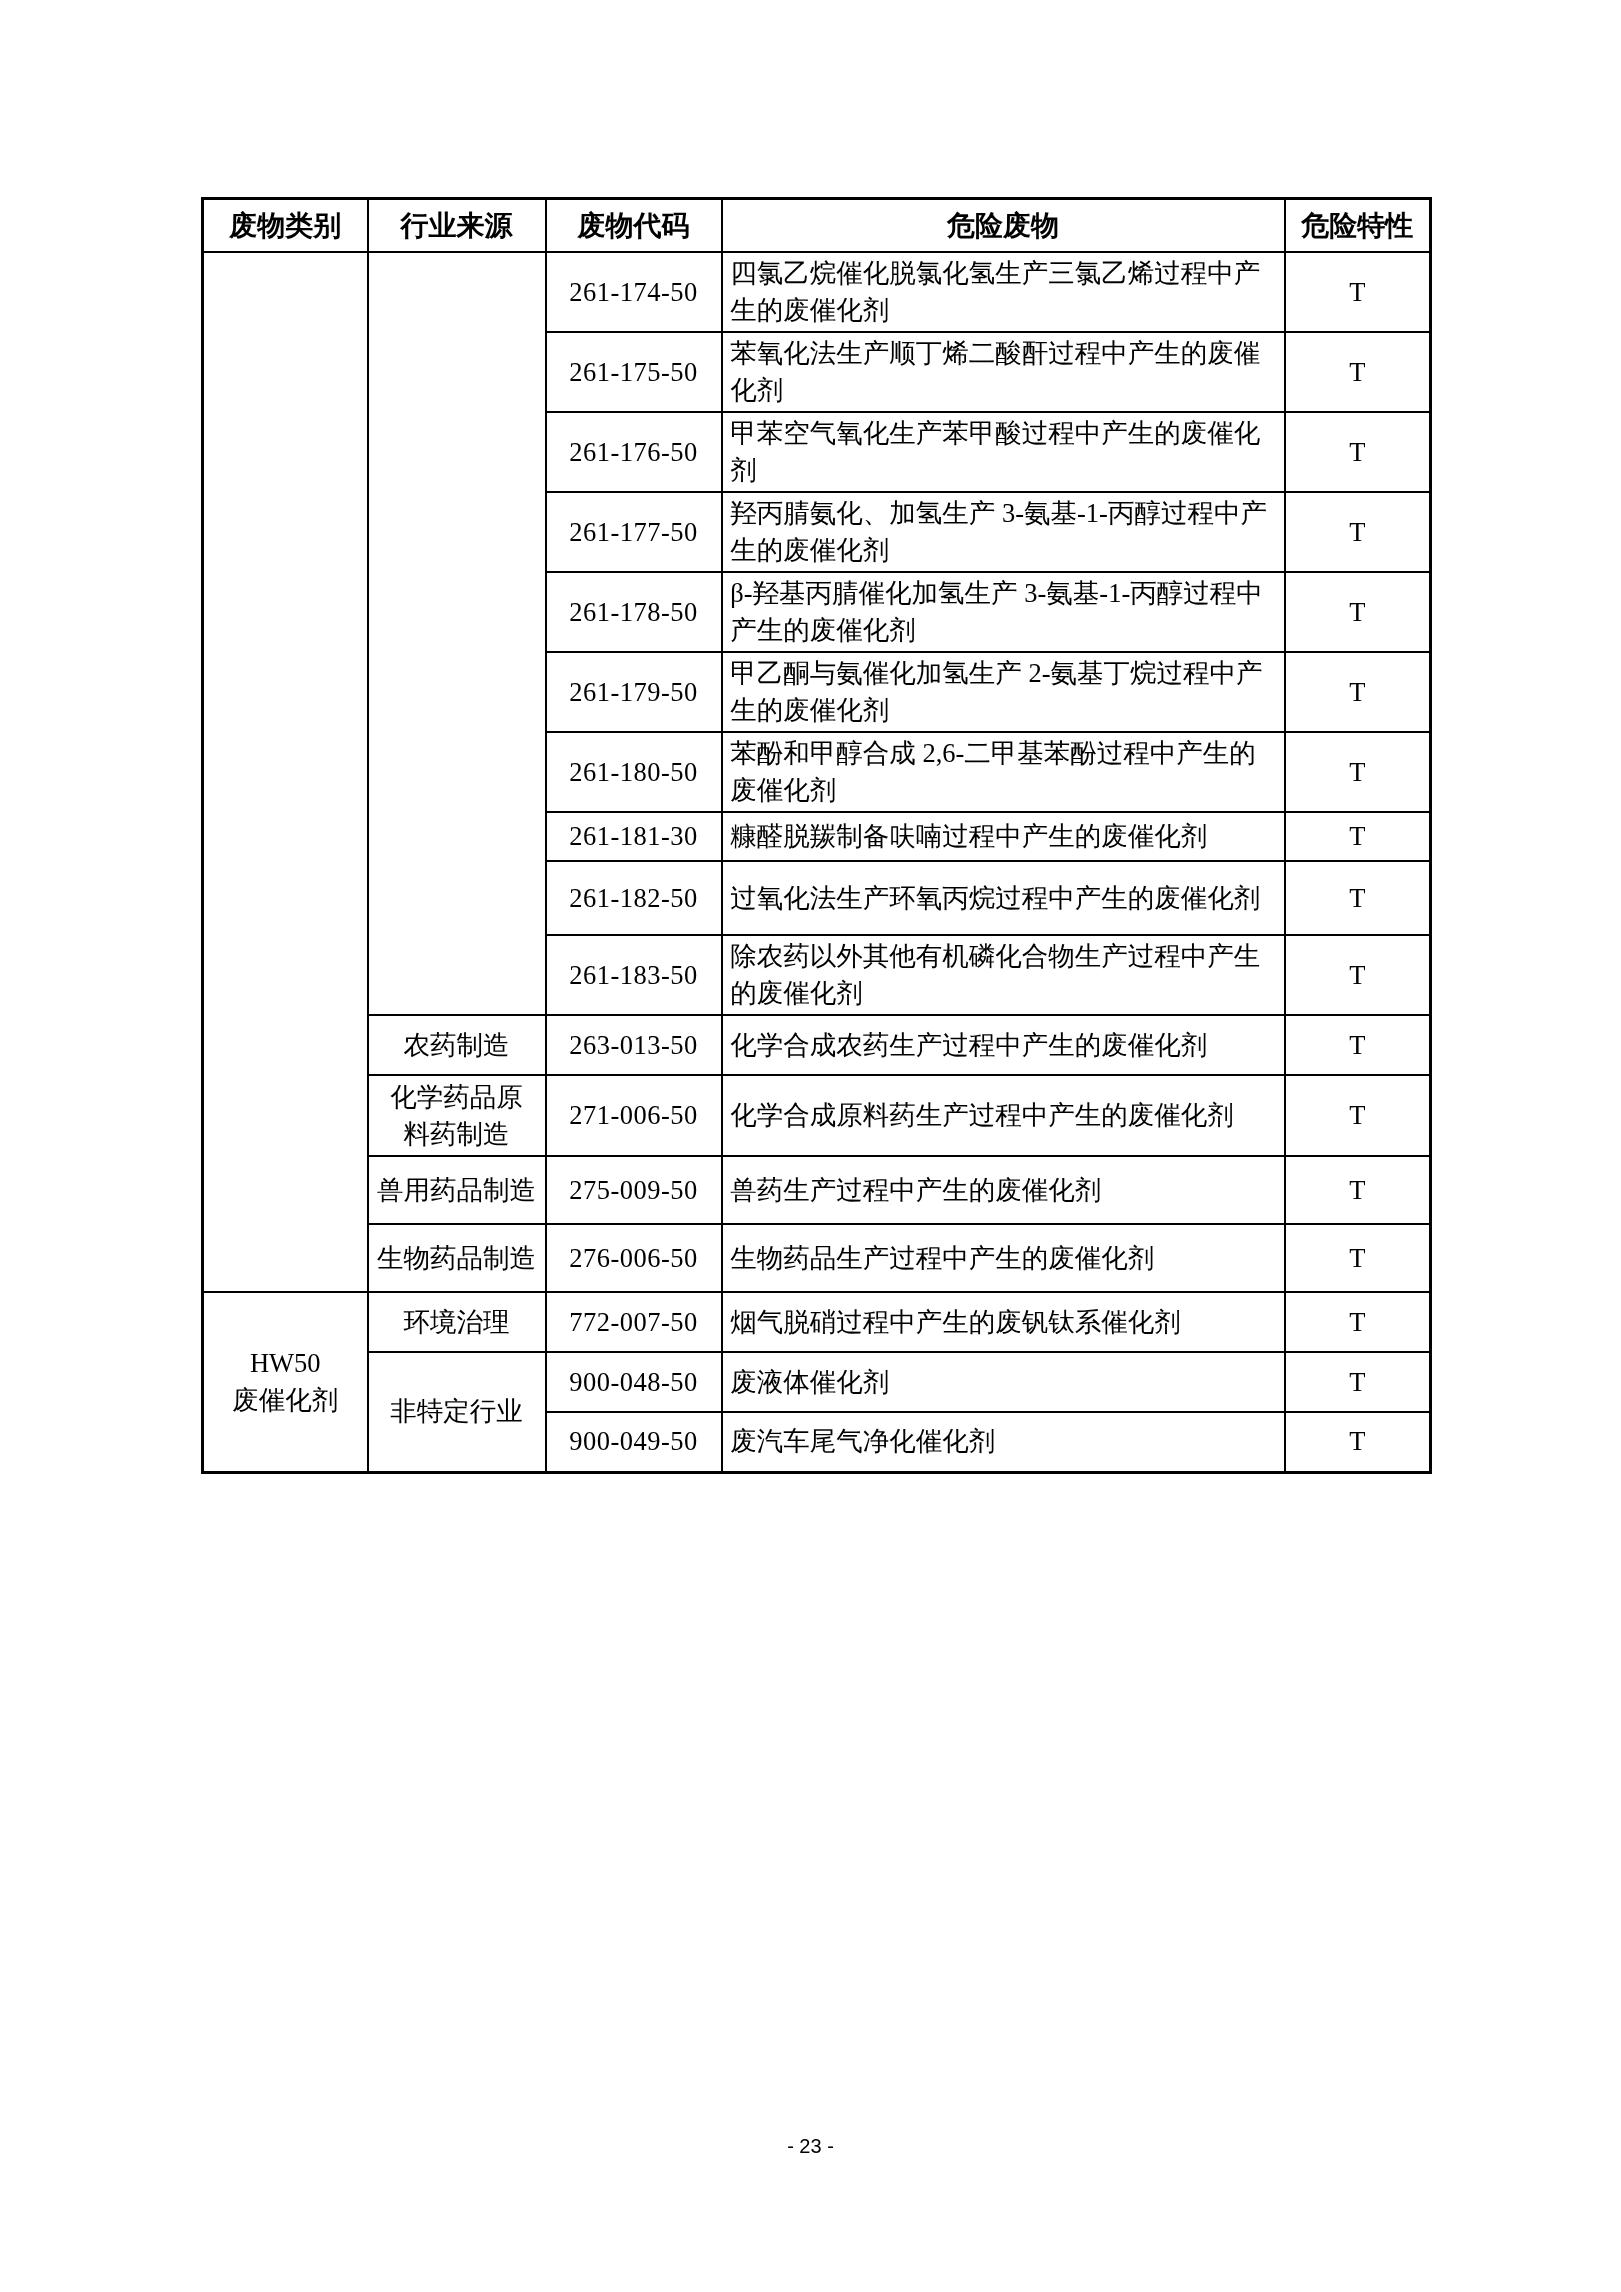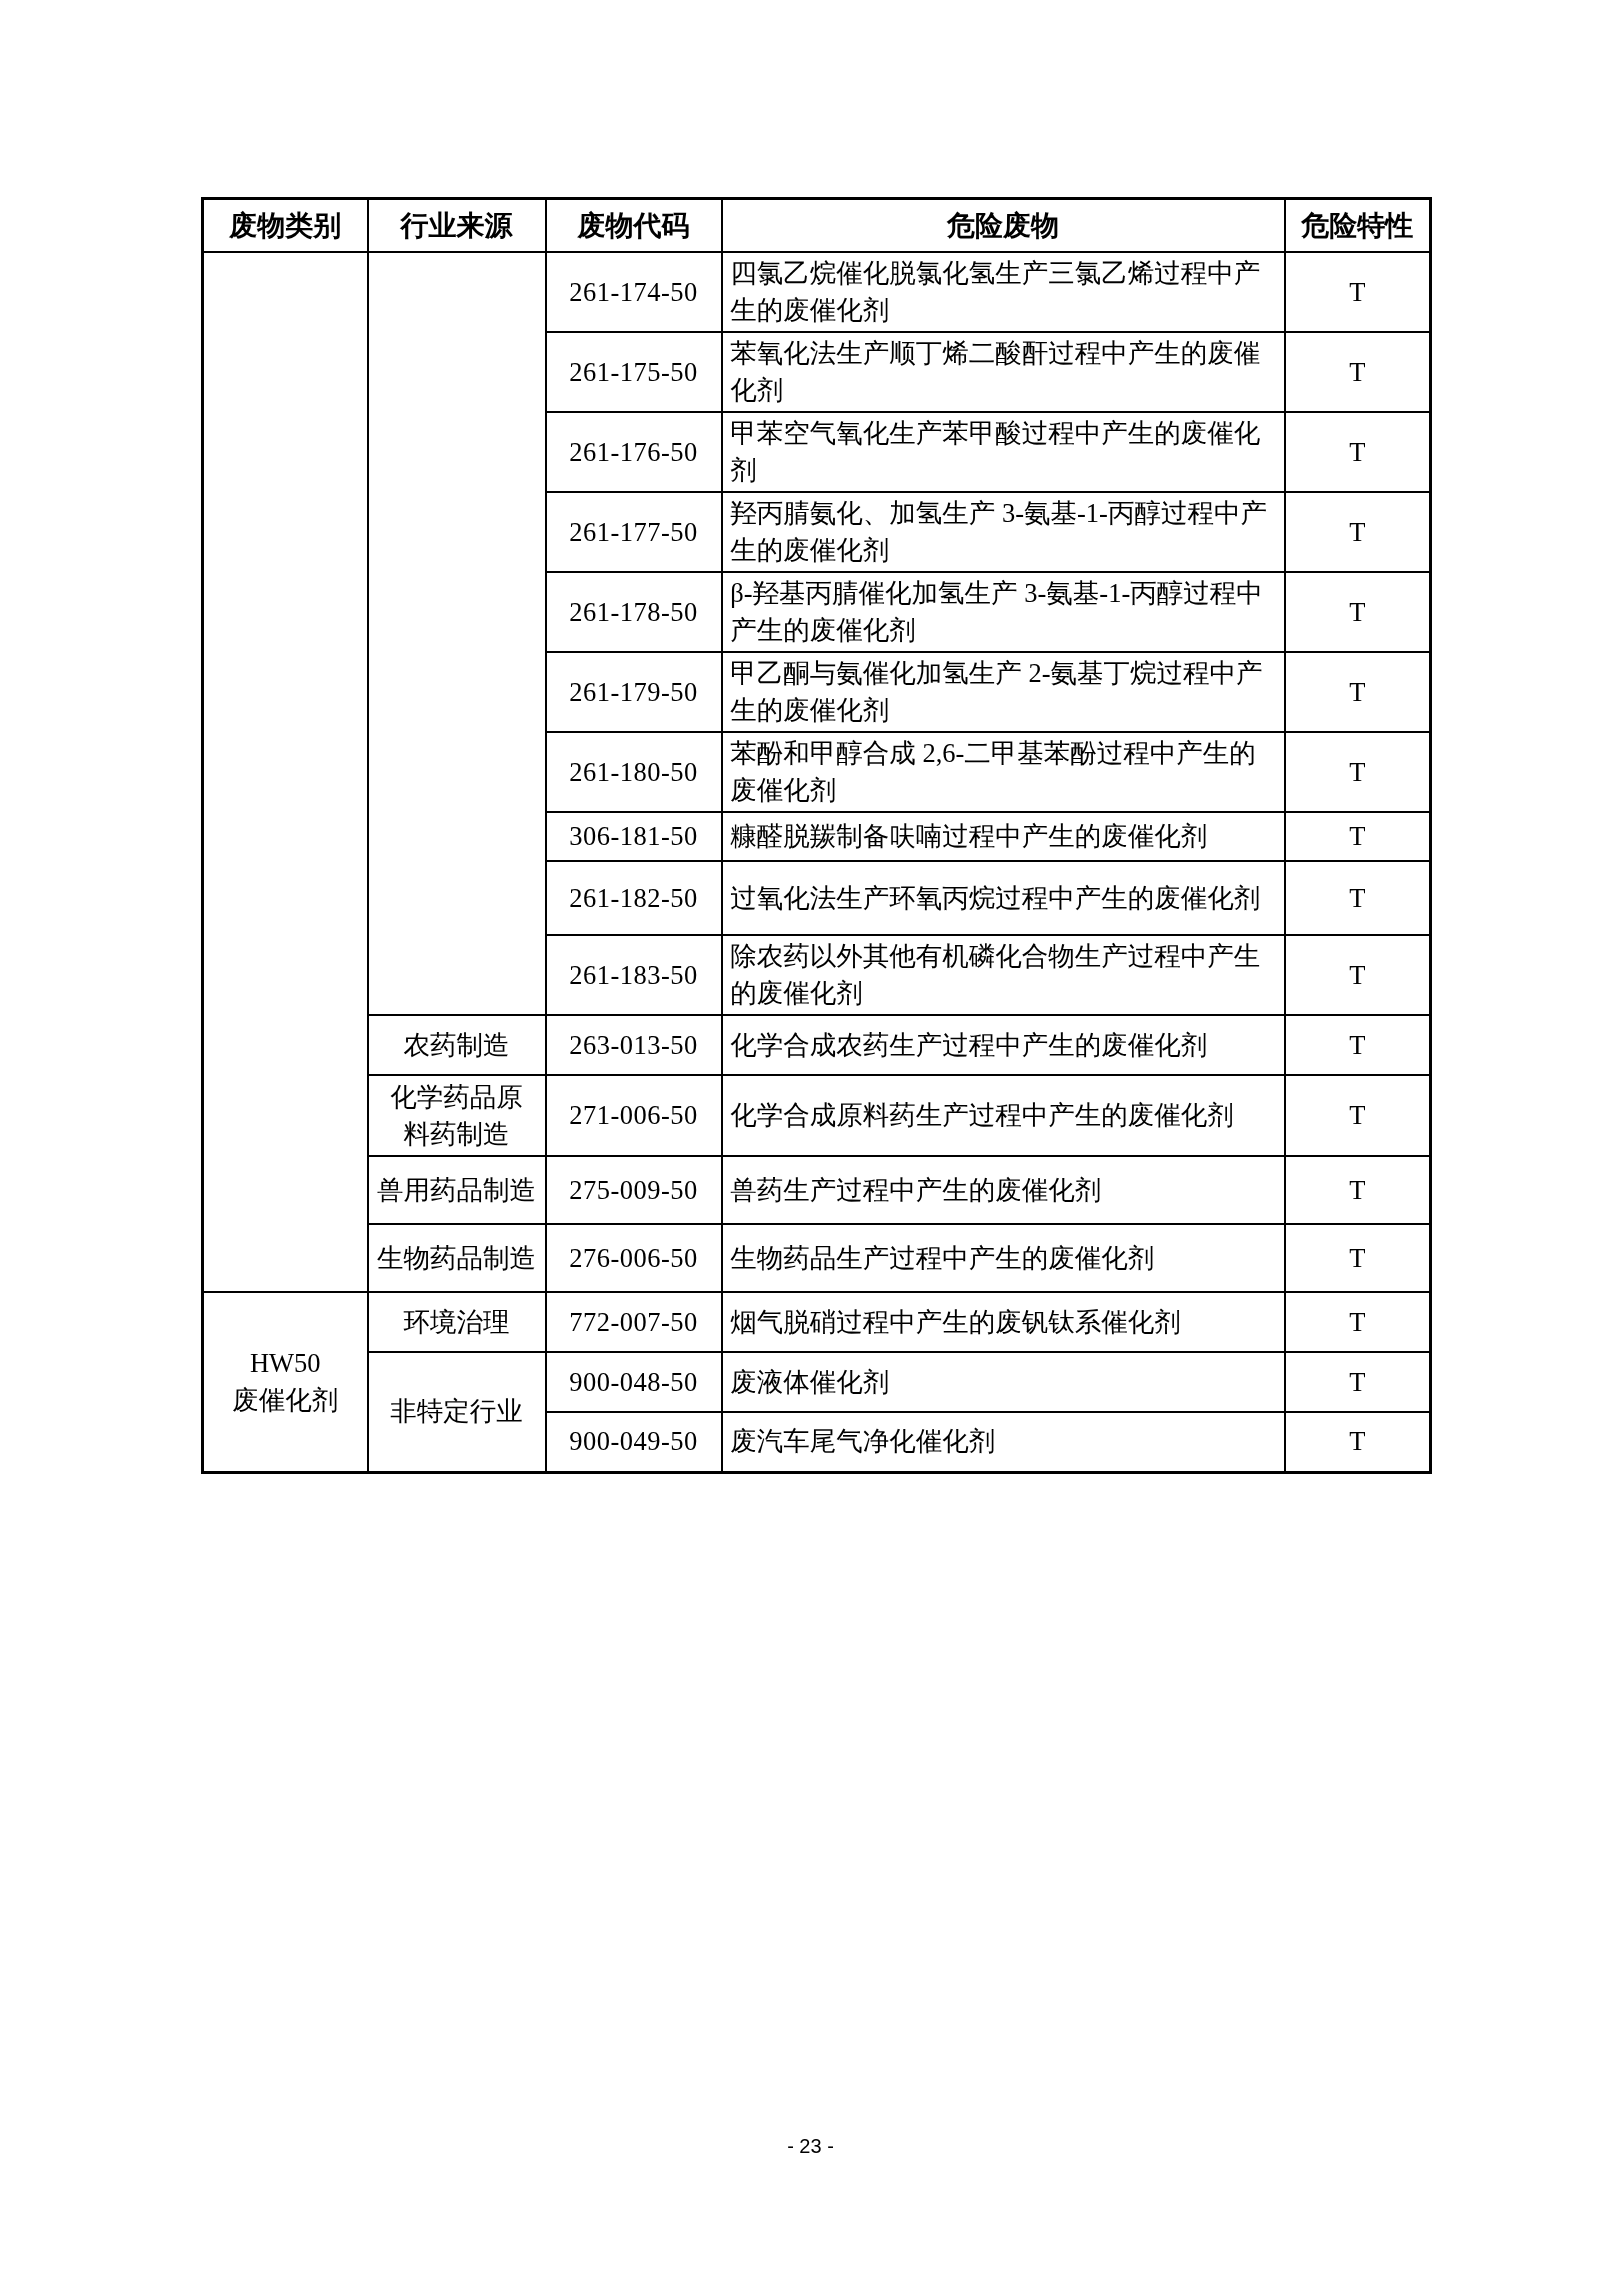--- a/index.html
+++ b/index.html
@@ -137,21 +137,21 @@
       <td class="c-code">261-179-50</td>
       <td class="c-waste">甲乙酮与氨催化加氢生产 2-氨基丁烷过程中产生的废催化剂</td>
       <td class="c-haz">T</td>
     </tr>
     <tr class="h2">
       <td class="c-code">261-180-50</td>
       <td class="c-waste">苯酚和甲醇合成 2,6-二甲基苯酚过程中产生的废催化剂</td>
       <td class="c-haz">T</td>
     </tr>
     <tr class="h1">
-      <td class="c-code">306-181-50</td>
+      <td class="c-code">261-181-30</td>
       <td class="c-waste">糠醛脱羰制备呋喃过程中产生的废催化剂</td>
       <td class="c-haz">T</td>
     </tr>
     <tr class="h2">
       <td class="c-code">261-182-50</td>
       <td class="c-waste">过氧化法生产环氧丙烷过程中产生的废催化剂</td>
       <td class="c-haz">T</td>
     </tr>
     <tr class="h2">
       <td class="c-code">261-183-50</td>

